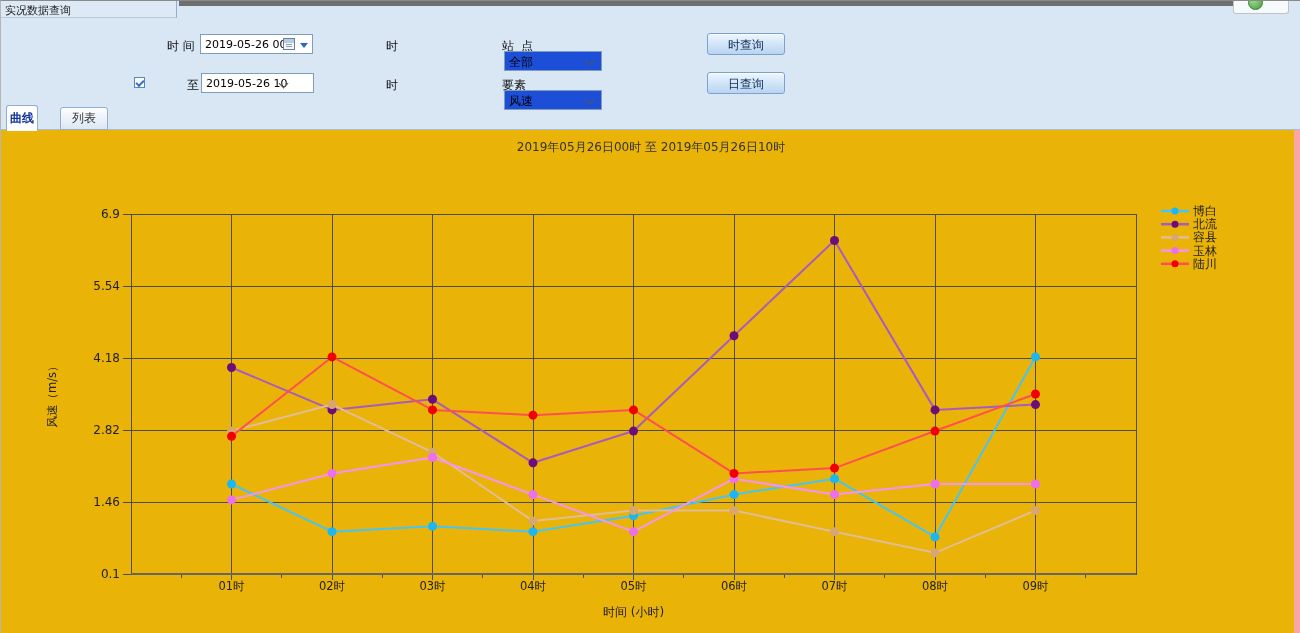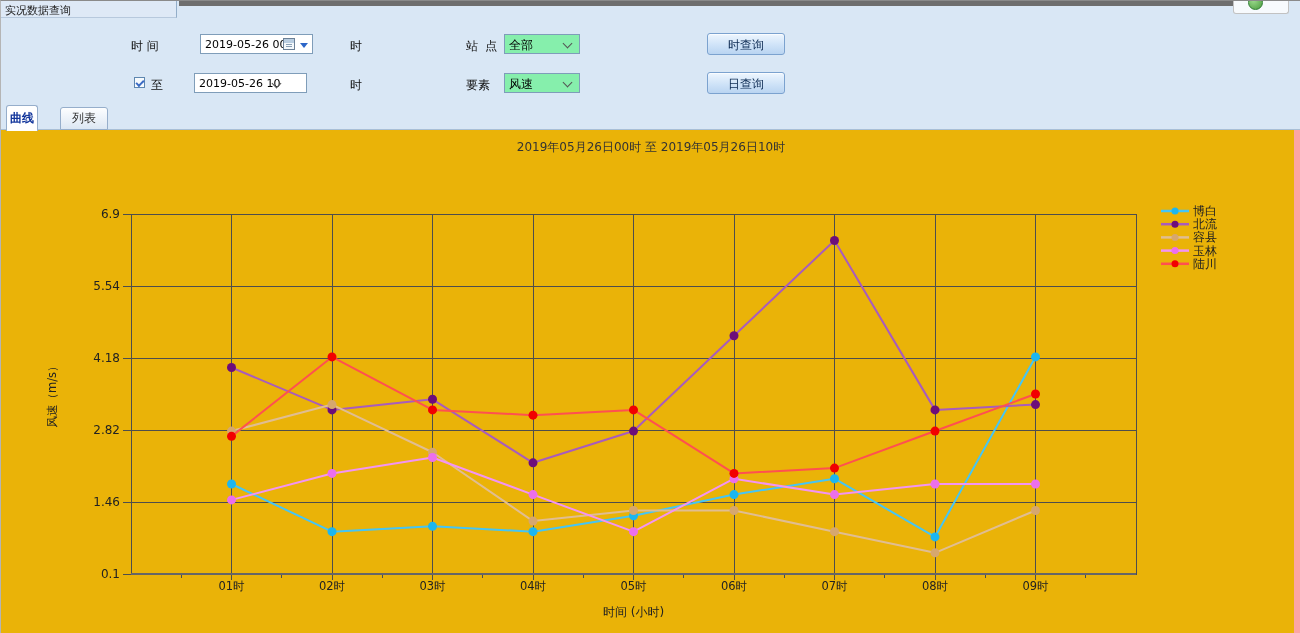--- a/index.html
+++ b/index.html
@@ -10,35 +10,35 @@
           border-bottom:1px solid #a9bfd6;box-sizing:border-box;}
   #top-strip{position:absolute;left:178px;top:0;width:1104px;height:5px;background:#6e6e6e;}
   #mini-tab{position:absolute;left:1232px;top:0;width:54px;height:12px;background:#f7fafd;
             border:1px solid #c2c2c2;border-top:none;border-radius:0 0 3px 3px;}
   #green-dot{position:absolute;left:1247px;top:-6px;width:13px;height:13px;border-radius:50%;
              background:radial-gradient(circle at 35% 35%, #9ad98b, #4b9c3e);border:1px solid #2e7d32;}
   #query-tab{position:absolute;left:0;top:0;width:176px;height:17px;background:#dee9f6;
              border-right:1px solid #93aec9;border-bottom:1px solid #b7c9dd;box-sizing:border-box;
              font-size:11px;color:#222;padding:2px 0 0 4px;}
   
-  .flabel{position:absolute;font-size:12px;color:#111;white-space:pre;}
+  .flabel{position:absolute;font-size:12px;color:#111;white-space:pre;margin-left:36px;}
   .txtbox{position:absolute;width:113px;height:20px;background:#fff;border:1px solid #7f9db9;
           box-sizing:border-box;}
   .txtbox input{position:absolute;left:0;top:0;width:100%;height:100%;border:none;outline:none;
           background:transparent;font-size:11px;padding:0 0 0 4px;font-family:inherit;color:#000;}
   .cal-icon{position:absolute;right:17px;top:3px;width:12px;height:12px;border:1px solid #6b8096;
             box-sizing:border-box;background:linear-gradient(#b9cde0 0 4px,#f4f8fb 4px);}
   .cal-icon::after{content:"";position:absolute;left:2px;top:5px;width:6px;height:1px;
             box-shadow:0 2px 0 #8aa0b5;background:#8aa0b5;}
   .tri-down{position:absolute;right:4px;top:8px;width:0;height:0;border-left:4px solid transparent;
             border-right:4px solid transparent;border-top:5px solid #2c66c8;}
   .chev{position:absolute;width:6px;height:6px;border-right:1px solid #555;border-bottom:1px solid #555;
         transform:rotate(45deg);}
-  .selbox{position:absolute;width:76px;height:20px;background:#86efac;border:1px solid #7f9db9;
-          box-sizing:border-box;font-size:12px;color:#000;padding:2px 0 0 4px;}
+  .selbox{position:absolute;width:98px;height:20px;background:#1d4ed8;border:1px solid #7f9db9;
+          box-sizing:border-box;font-size:12px;color:#000;padding:2px 0 0 4px;margin-top:17px;}
   .qbtn{position:absolute;width:78px;height:22px;border:1px solid #7ba2cf;border-radius:3px;
         background:linear-gradient(#eef6fe,#cfe3f8 55%,#b9d4f1);font-size:12px;color:#0c2a52;
         text-align:center;line-height:20px;box-shadow:0 1px 1px rgba(255,255,255,.8) inset;cursor:pointer;
         font-family:Liberation Serif, serif;}
   .checkbox{position:absolute;left:133px;top:76px;width:11px;height:11px;background:#f6fafd;
         border:1px solid #5e87b0;box-sizing:border-box;}
   .checkbox.checked::after{content:"";position:absolute;left:1px;top:2px;width:6px;height:3px;
         border-left:2px solid #3a6bc4;border-bottom:2px solid #3a6bc4;transform:rotate(-45deg);}
   
   .subtab{position:absolute;box-sizing:border-box;font-size:12px;text-align:center;
@@ -74,21 +74,21 @@
     <div class="flabel" style="left:349px;top:37px;">时</div>
     <div class="flabel" style="left:465px;top:37px;font-family:Liberation Mono, monospace;">站 点</div>
     <div class="selbox" style="left:503px;top:33px;">
       <span>全部</span>
       <span class="chev" style="right:8px;top:5px;"></span>
     </div>
     <button class="qbtn" style="left:706px;top:32px;">时查询</button>
 
     <div class="checkbox checked" id="to-checkbox"></div>
     <div class="flabel" style="left:150px;top:76px;">至</div>
-    <div class="txtbox" style="left:193px;top:72px;">
+    <div class="txtbox" style="left:200px;top:72px;">
       <input readonly="" value="2019-05-26 10" style="">
       <span class="chev" style="right:26px;top:6px;"></span>
     </div>
     <div class="flabel" style="left:349px;top:76px;">时</div>
     <div class="flabel" style="left:465px;top:76px;">要素</div>
     <div class="selbox" style="left:503px;top:72px;">
       <span>风速</span>
       <span class="chev" style="right:8px;top:5px;"></span>
     </div>
     <button class="qbtn" style="left:706px;top:71px;">日查询</button>

